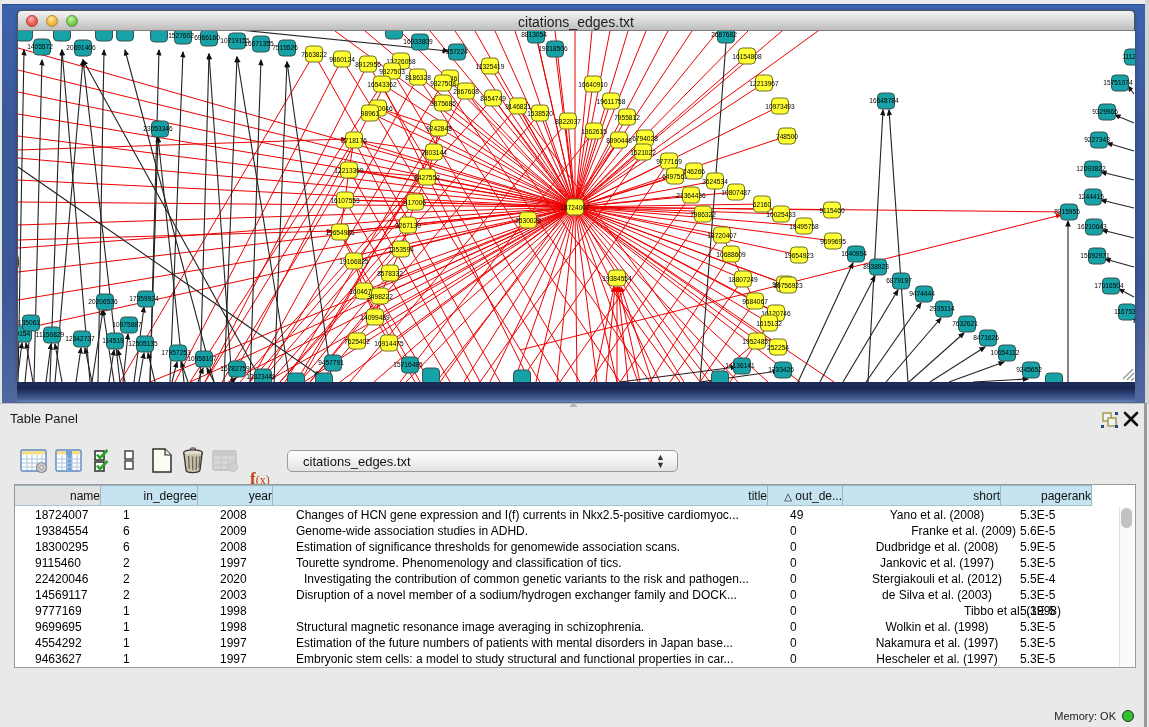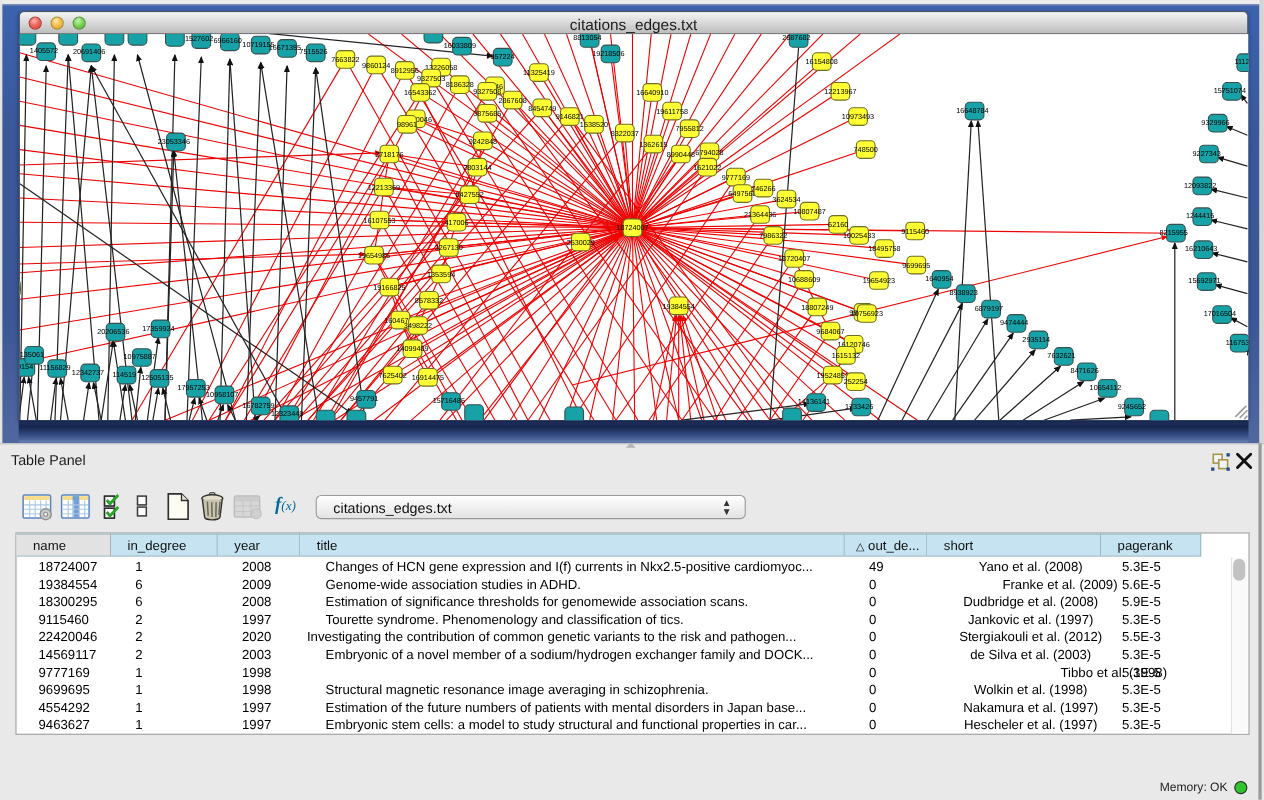--- a/index.html
+++ b/index.html
@@ -10,21 +10,21 @@
 #desk .botband{position:absolute;left:17px;top:382px;width:1118px;height:20px;background:linear-gradient(#24386b,#16254d 30%,#31497f 65%,#52699f 90%,#7186ba)}
 #win{position:absolute;left:17px;top:10px;width:1118px;height:372px;border:1px solid #55565a;border-bottom:none;border-radius:4px 4px 0 0;box-shadow:0 1px 3px rgba(0,0,0,.35)}
 #titlebar{position:absolute;left:0;top:0;width:100%;height:20px;border-radius:4px 4px 0 0;background:linear-gradient(#f4f4f4,#dcdcdc 45%,#c6c6c6 85%,#bdbdbd);border-bottom:1px solid #7c7c7c}
 #titlebar .t{position:absolute;left:0;right:0;top:3px;text-align:center;font-size:14px;color:#1c1c1c;font-weight:400}
 .tl{position:absolute;top:15px;width:12px;height:12px;border-radius:50%}
 #panel{position:absolute;left:0;top:403px;width:1149px;height:324px;background:#e9e9e9}
 #ptitlebar{position:absolute;left:0;top:403px;width:1149px;height:1px;background:#bdbdbd}
 .trow{position:absolute;left:15px;width:1104px;height:16px;font-size:12px;color:#000}
 .trow .c{position:absolute;top:1px}
 #thead{position:absolute;left:15px;top:485px;height:21px}
-.th{position:absolute;top:0;height:21px;background:#c5e3f0;border-right:1px solid #9ab6c2;border-top:1px solid #9ab6c2;border-bottom:1px solid #a8c2ce;font-size:12px;text-align:left;line-height:21px;color:#111;padding-left:15px}
+.th{position:absolute;top:0;height:21px;background:#c5e3f0;border-right:1px solid #9ab6c2;border-top:1px solid #9ab6c2;border-bottom:1px solid #a8c2ce;font-size:12px;text-align:right;line-height:21px;color:#111;padding-left:15px}
 #tabbar{position:absolute;left:427px;top:675px;width:296px;height:21px;border:1px solid #9d9d9d;border-radius:4px;background:linear-gradient(#ffffff,#efefef);overflow:hidden}
 .seg{position:absolute;top:0;height:21px;font-size:13px;line-height:20px;text-align:center;color:#1a1a1a}
 #memo{position:absolute;right:33px;top:710px;font-size:11px;color:#222}
 #memdot{position:absolute;right:15px;top:710px;width:12px;height:12px;border-radius:50%;background:#2fc32f;border:1.5px solid #2a2a2a}
 </style></head><body>
 <div id="app">
 <div id="desk">
  <div class="blue"></div>
  <div class="botband"></div>
  <div class="leftlight"></div>
@@ -648,34 +648,34 @@
   <path d="M6.5,9 l0.8,13 M10.5,9.5 l0.3,13.5 M14.5,9.5 l-0.3,13.5 M18,9 l-1,12" stroke="#6a6a58" stroke-width="1.4"></path>
  </g>
 
  <g transform="translate(192,0)" opacity="0.55">
   <rect x="1" y="4" width="23" height="19" rx="1.5" fill="#c9c9c9" stroke="#9a9a9a" stroke-width="1.4"></rect>
   <rect x="2" y="5" width="21" height="4" fill="#b3b3b3"></rect>
   <path d="M1,13 h23 M1,18 h23 M9,9 v14 M16,9 v14" stroke="#a8a8a8"></path>
   <circle cx="21" cy="20" r="4.5" fill="#bdbdbd" stroke="#a0a0a0"></circle>
  </g>
 </svg>
-<div style="position:absolute;left:250px;top:449px;width:30px;height:24px;font-size:17px;color:#0369a1;font-style:italic;font-family:'Liberation Serif',serif"><b>f</b><span style="font-size:12px">(x)</span></div>
+<div style="position:absolute;left:250px;top:469px;width:30px;height:24px;font-size:17px;color:#c2410c;font-family:'Liberation Serif',serif"><b>f</b><span style="font-size:12px">(x)</span></div>
 
 <div style="position:absolute;left:287px;top:450px;width:391px;height:22px;border:1px solid #9a9a9a;border-radius:5px;background:linear-gradient(#ffffff,#e3e3e3);box-shadow:inset 0 1px 0 #fff">
  <span style="position:absolute;left:15px;top:3px;font-size:13px;color:#111">citations_edges.txt</span>
  <span style="position:absolute;right:12px;top:2px;font-size:9px;color:#333;line-height:8px">▲<br>▼</span>
 </div>
 
 <div style="position:absolute;left:14px;top:484px;width:1122px;height:184px;background:#ffffff;border:1px solid #9a9a9a"></div>
 <div id="thead">
  <div class="th" style="left:0px;width:86px;background:#e2e2e2;border-right:1px solid #adadad">name</div>
  <div class="th" style="left:86px;width:97px">in_degree</div>
  <div class="th" style="left:183px;width:75px">year</div>
  <div class="th" style="left:258px;width:495px">title</div>
- <div class="th" style="left:753px;width:75px;text-align:center;padding-left:4px"><span style="font-size:10px">△</span> out_de...</div>
+ <div class="th" style="left:753px;width:75px;text-align:right;padding-left:4px"><span style="font-size:10px">△</span> out_de...</div>
  <div class="th" style="left:828px;width:158px">short</div>
  <div class="th" style="left:986px;width:91px">pagerank</div>
 </div>
 <div class="trow" style="top:507px">
 <span class="c" style="left:20px">18724007</span>
 <span class="c" style="left:108px">1</span>
 <span class="c" style="left:205px">2008</span>
 <span class="c" style="left:281px;width:486px;overflow:hidden;white-space:nowrap">Changes of HCN gene expression and I(f) currents in Nkx2.5-positive cardiomyoc...</span>
 <span class="c" style="left:775px">49</span>
 <span class="c" style="left:843px;width:158px;text-align:center">Yano et al. (2008)</span>
@@ -705,30 +705,30 @@
 <span class="c" style="left:205px">1997</span>
 <span class="c" style="left:281px;width:486px;overflow:hidden;white-space:nowrap">Tourette syndrome. Phenomenology and classification of tics.</span>
 <span class="c" style="left:775px">0</span>
 <span class="c" style="left:843px;width:158px;text-align:center">Jankovic et al. (1997)</span>
 <span class="c" style="left:1005px">5.3E-5</span>
 </div>
 <div class="trow" style="top:571px">
 <span class="c" style="left:20px">22420046</span>
 <span class="c" style="left:108px">2</span>
 <span class="c" style="left:205px">2020</span>
-<span class="c" style="left:264px;width:486px;overflow:hidden;white-space:nowrap">Investigating the contribution of common genetic variants to the risk and pathogen...</span>
+<span class="c" style="left:289px;width:486px;overflow:hidden;white-space:nowrap">Investigating the contribution of common genetic variants to the risk and pathogen...</span>
 <span class="c" style="left:775px">0</span>
 <span class="c" style="left:843px;width:158px;text-align:center">Stergiakouli et al. (2012)</span>
-<span class="c" style="left:1005px">5.5E-3</span>
+<span class="c" style="left:1005px">5.5E-4</span>
 </div>
 <div class="trow" style="top:587px">
 <span class="c" style="left:20px">14569117</span>
 <span class="c" style="left:108px">2</span>
 <span class="c" style="left:205px">2003</span>
-<span class="c" style="left:281px;width:486px;overflow:hidden;white-space:nowrap">Embryonic of a novel member of a sodium/hydrogen exchanger family and DOCK...</span>
+<span class="c" style="left:281px;width:486px;overflow:hidden;white-space:nowrap">Disruption of a novel member of a sodium/hydrogen exchanger family and DOCK...</span>
 <span class="c" style="left:775px">0</span>
 <span class="c" style="left:843px;width:158px;text-align:center">de Silva et al. (2003)</span>
 <span class="c" style="left:1005px">5.3E-5</span>
 </div>
 <div class="trow" style="top:603px">
 <span class="c" style="left:20px">9777169</span>
 <span class="c" style="left:108px">1</span>
 <span class="c" style="left:205px">1998</span>
 <span class="c" style="left:775px">0</span>
 <span class="c" style="left:888px;width:158px;text-align:right">Tibbo et al. (1998)</span>

